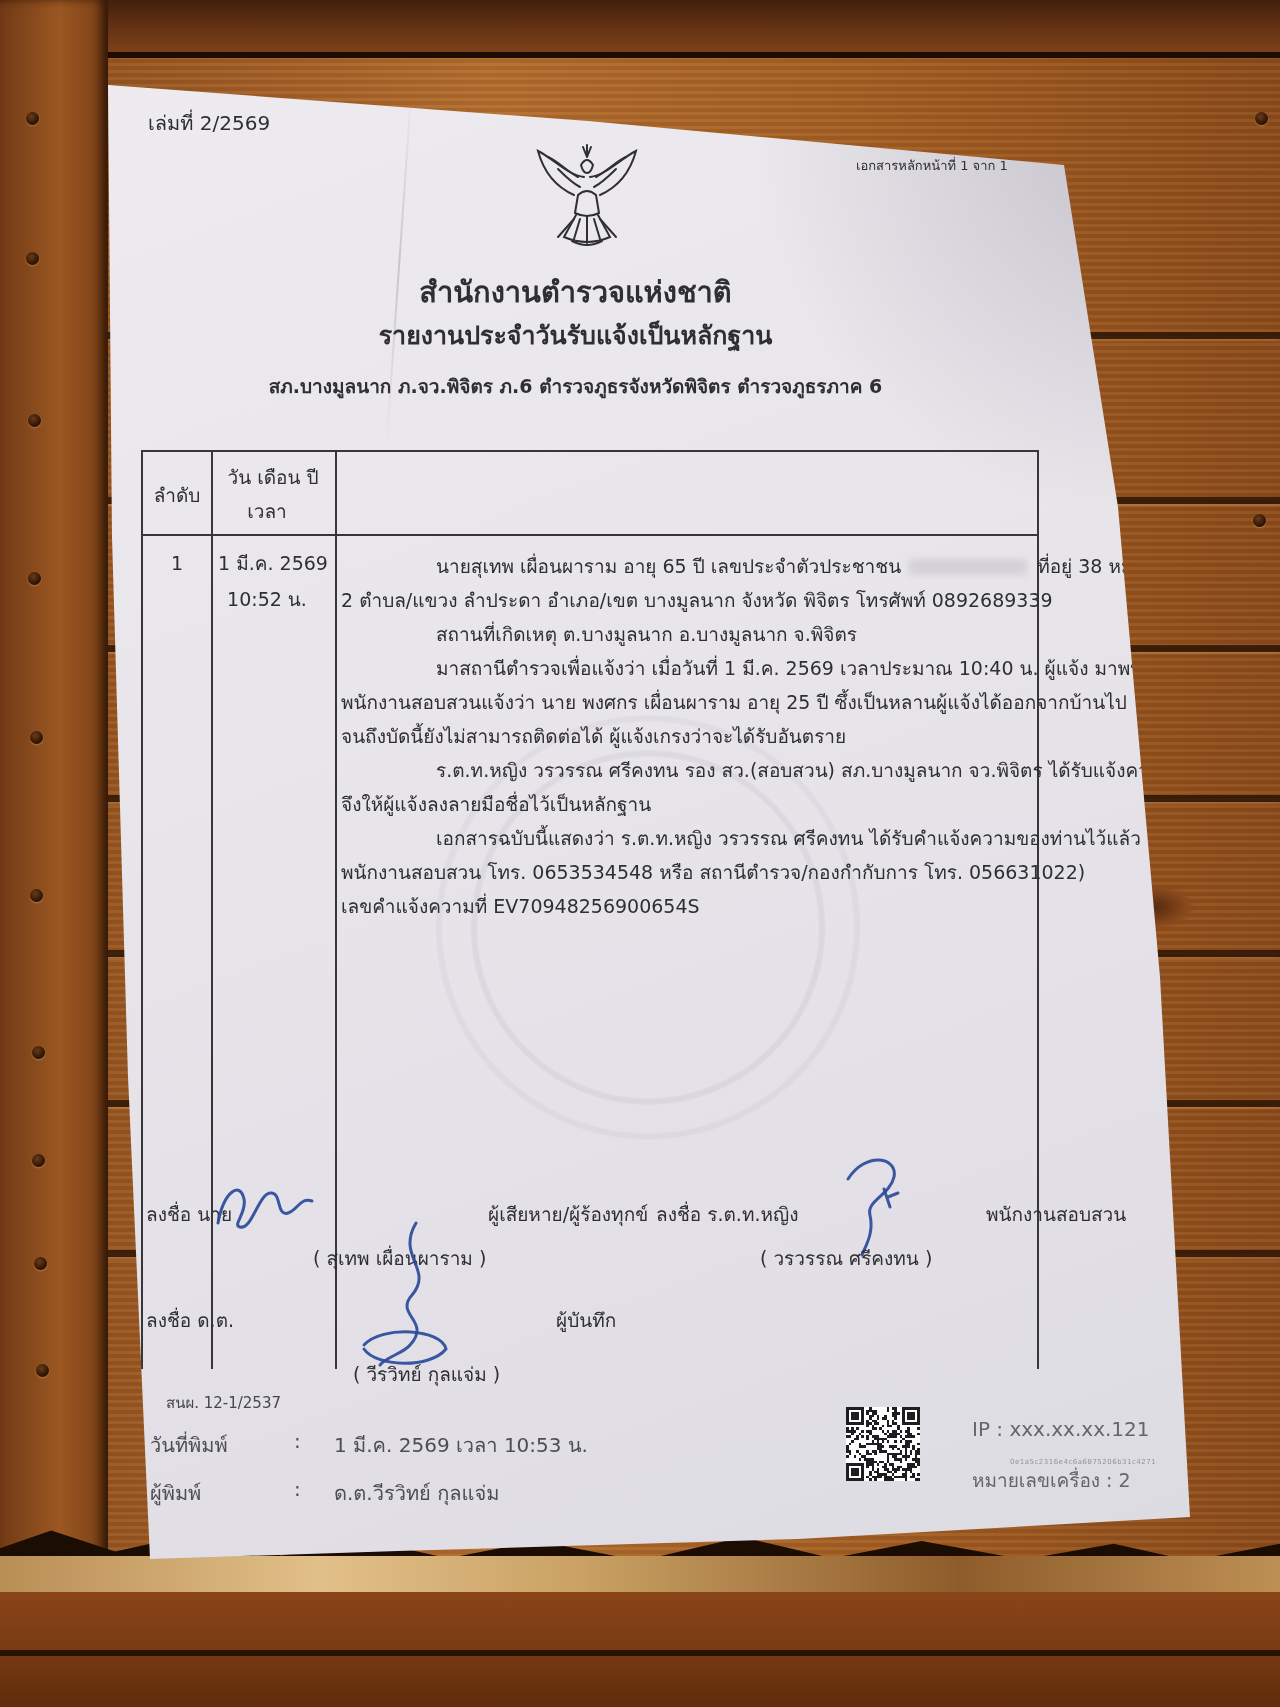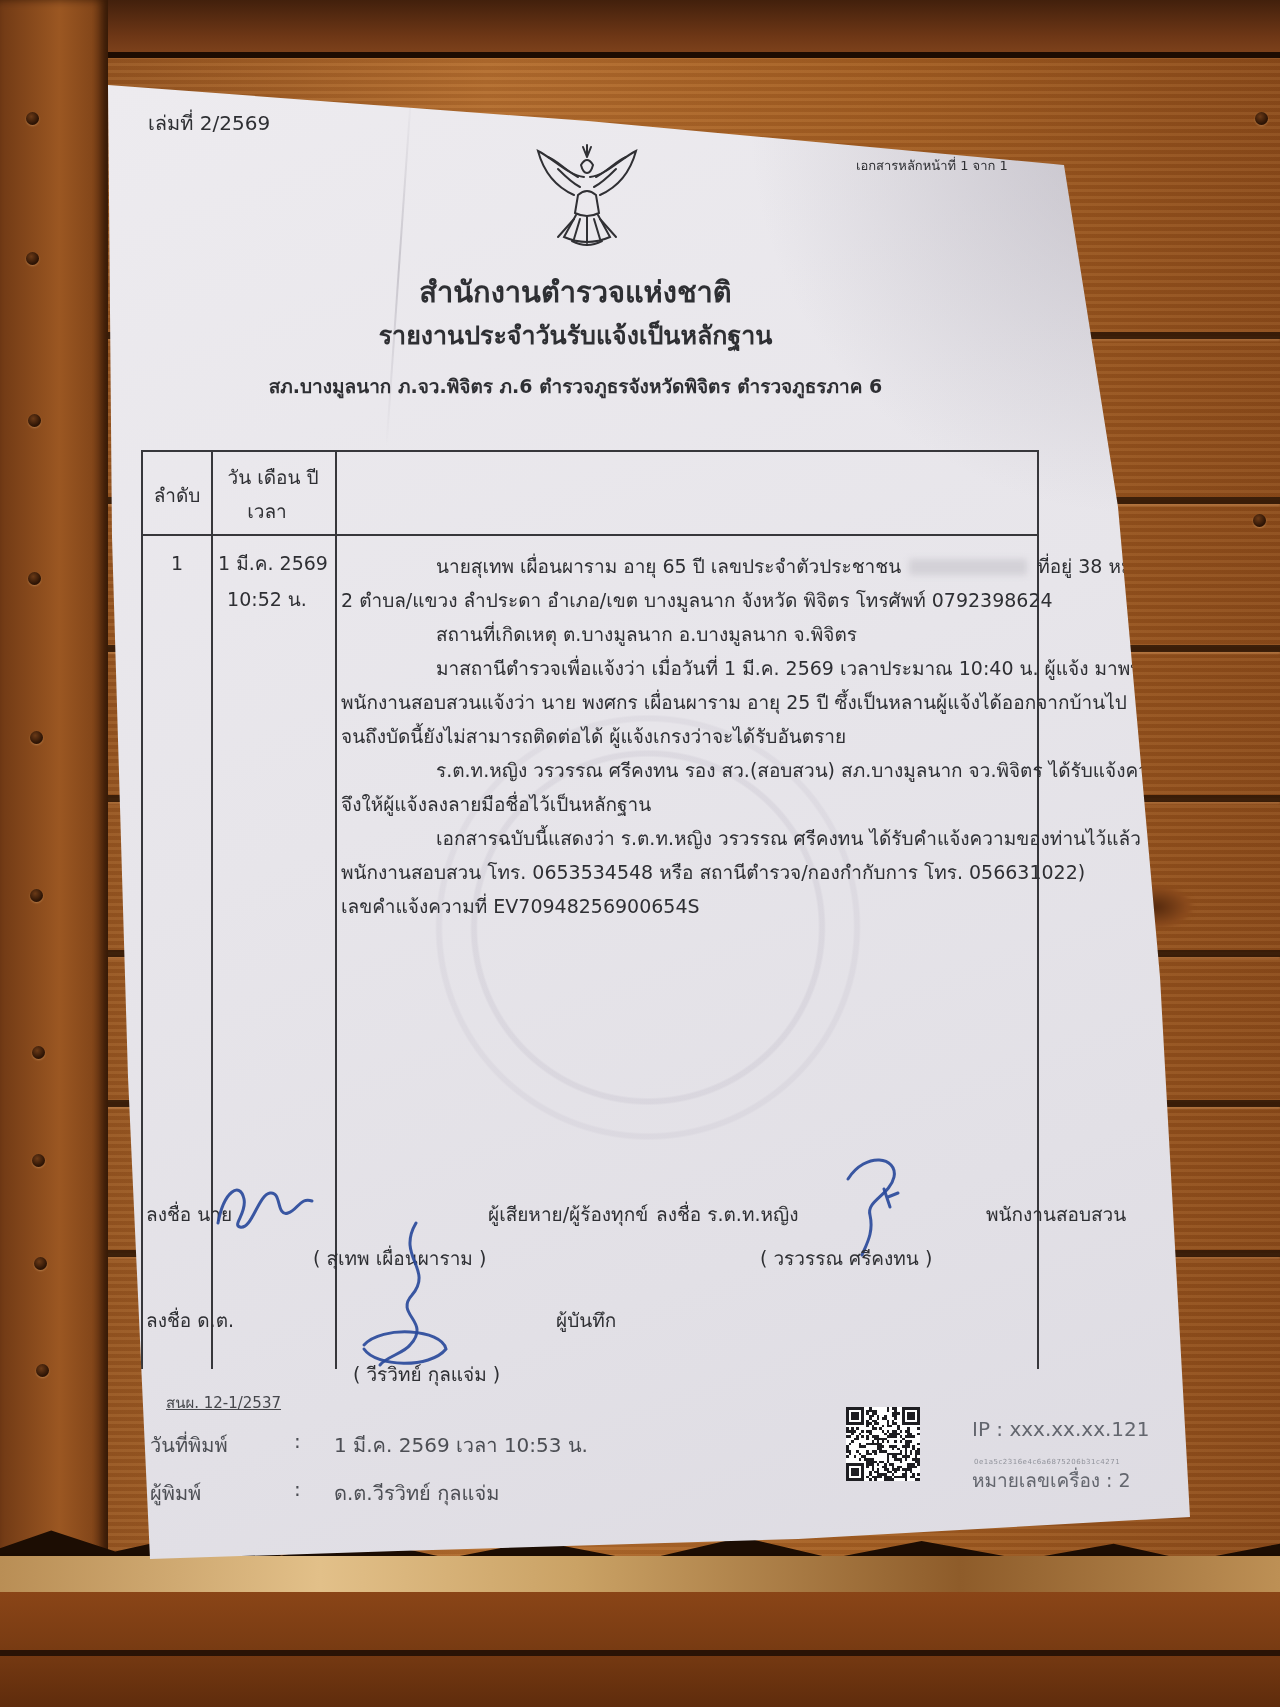--- a/index.html
+++ b/index.html
@@ -38,41 +38,41 @@
   
   .paper{left:98px;top:77px;width:1100px;height:1492px;z-index:10;
     background:
       radial-gradient(circle at 95% 3%, rgba(150,145,158,.45), rgba(150,145,158,0) 22%),
       radial-gradient(circle at 50% 57%, rgba(126,116,142,0) 170px, rgba(126,116,142,.10) 172px, rgba(126,116,142,.10) 176px, rgba(126,116,142,0) 178px, rgba(126,116,142,0) 205px, rgba(126,116,142,.08) 207px, rgba(126,116,142,.08) 211px, rgba(126,116,142,0) 213px),
       linear-gradient(160deg,#edebef, #e7e5ea 45%, #e2e0e6 75%, #dddbe2);
     clip-path:polygon(10px 8px,490px 44px,966px 88px,1020px 430px,1062px 900px,1092px 1440px,700px 1462px,300px 1474px,52px 1482px,30px 1000px,14px 460px);
     filter:drop-shadow(10px 16px 16px rgba(28,13,3,.55));
     color:#2e2f33;}
   .crease{left:300px;top:10px;width:2px;height:360px;background:linear-gradient(180deg,rgba(110,105,120,.0),rgba(110,105,120,.28),rgba(110,105,120,0));transform:rotate(4deg);}
-  .t20{font-size:20px;} .t19{font-size:19px;} .t13{font-size:13px;} .t15{font-size:15px;text-decoration:underline;}
+  .t20{font-size:20px;} .t19{font-size:19px;} .t13{font-size:13px;} .t15{font-size:15px;}
   .bold{font-weight:bold;}
   .center-block{left:0;width:955px;text-align:center;}
   
   .doc-table{left:43px;top:373px;width:894px;height:917px;border:2px solid #37373b;border-bottom:none;}
   .hline{left:0;top:82px;width:100%;height:2px;background:#37373b;}
   .vline{top:0;width:2px;height:100%;background:#37373b;}
   .cell{position:absolute;text-align:center;font-size:19px;}
   .report-lines{position:absolute;left:198px;top:97px;width:700px;font-size:19px;line-height:34px;white-space:nowrap;}
   .report-lines .ln{height:34px;}
   .indent{padding-left:95px;}
   .blur-box{display:inline-block;width:118px;height:16px;margin:0 10px -2px 8px;
     background:#d3d1d7;filter:blur(3px);border-radius:2px;}
   
   .sig{stroke:#2a4a9b;stroke-width:3;fill:none;stroke-linecap:round;opacity:.92;}
   .sig-label{position:absolute;font-size:19px;}
   
   .foot{position:absolute;font-size:20px;color:#4c4e54;}
   .foot-gray{position:absolute;color:#63666e;}
   .qr{left:748px;top:1330px;width:74px;height:74px;background:#fff;}
-  .hash{font-size:7px;color:rgba(90,95,105,.6);letter-spacing:.5px;}
+  .hash{font-size:7px;color:rgba(90,95,105,.6);letter-spacing:.5px;margin-left:36px;}
 </style>
 </head>
 <body>
 
 <div class="abs top-plank"></div>
 <div class="abs plank-gap" style="top:332px"></div>
 <div class="abs plank-gap" style="top:497px"></div>
 <div class="abs plank-gap" style="top:645px"></div>
 <div class="abs plank-gap" style="top:795px"></div>
 <div class="abs plank-gap" style="top:950px"></div>
@@ -137,21 +137,21 @@
     <div class="cell" style="left:0;width:68px;top:28px">ลำดับ</div>
     <div class="cell" style="left:68px;width:124px;top:10px">วัน เดือน ปี</div>
     <div class="cell" style="left:68px;width:112px;top:44px">เวลา</div>
 
     <div class="cell" style="left:0;width:68px;top:100px">1</div>
     <div class="cell" style="left:68px;width:124px;top:96px">1 มี.ค. 2569</div>
     <div class="cell" style="left:68px;width:112px;top:132px">10:52 น.</div>
 
     <div class="report-lines">
       <div class="ln indent"><span>นายสุเทพ เผื่อนผาราม  อายุ 65 ปี  เลขประจำตัวประชาชน</span><span class="blur-box"></span><span>ที่อยู่ 38 หมู่</span></div>
-      <div class="ln">2 ตำบล/แขวง ลำประดา อำเภอ/เขต บางมูลนาก จังหวัด พิจิตร โทรศัพท์ 0792398624</div>
+      <div class="ln">2 ตำบล/แขวง ลำประดา อำเภอ/เขต บางมูลนาก จังหวัด พิจิตร โทรศัพท์ 0892689339</div>
       <div class="ln indent">สถานที่เกิดเหตุ ต.บางมูลนาก อ.บางมูลนาก จ.พิจิตร</div>
       <div class="ln indent">มาสถานีตำรวจเพื่อแจ้งว่า เมื่อวันที่ 1 มี.ค. 2569 เวลาประมาณ 10:40 น. ผู้แจ้ง มาพบ</div>
       <div class="ln">พนักงานสอบสวนแจ้งว่า นาย พงศกร เผื่อนผาราม  อายุ 25 ปี ซึ้งเป็นหลานผู้แจ้งได้ออกจากบ้านไป</div>
       <div class="ln">จนถึงบัดนี้ยังไม่สามารถติดต่อได้ ผู้แจ้งเกรงว่าจะได้รับอันตราย</div>
       <div class="ln indent">ร.ต.ท.หญิง วรวรรณ ศรีคงทน รอง สว.(สอบสวน) สภ.บางมูลนาก จว.พิจิตร ได้รับแจ้งความไว้แล้ว</div>
       <div class="ln">จึงให้ผู้แจ้งลงลายมือชื่อไว้เป็นหลักฐาน</div>
       <div class="ln indent">เอกสารฉบับนี้แสดงว่า ร.ต.ท.หญิง วรวรรณ ศรีคงทน ได้รับคำแจ้งความของท่านไว้แล้ว (ติดต่อ</div>
       <div class="ln">พนักงานสอบสวน โทร. 0653534548 หรือ สถานีตำรวจ/กองกำกับการ โทร. 056631022)</div>
       <div class="ln">เลขคำแจ้งความที่ EV70948256900654S</div>
     </div>

